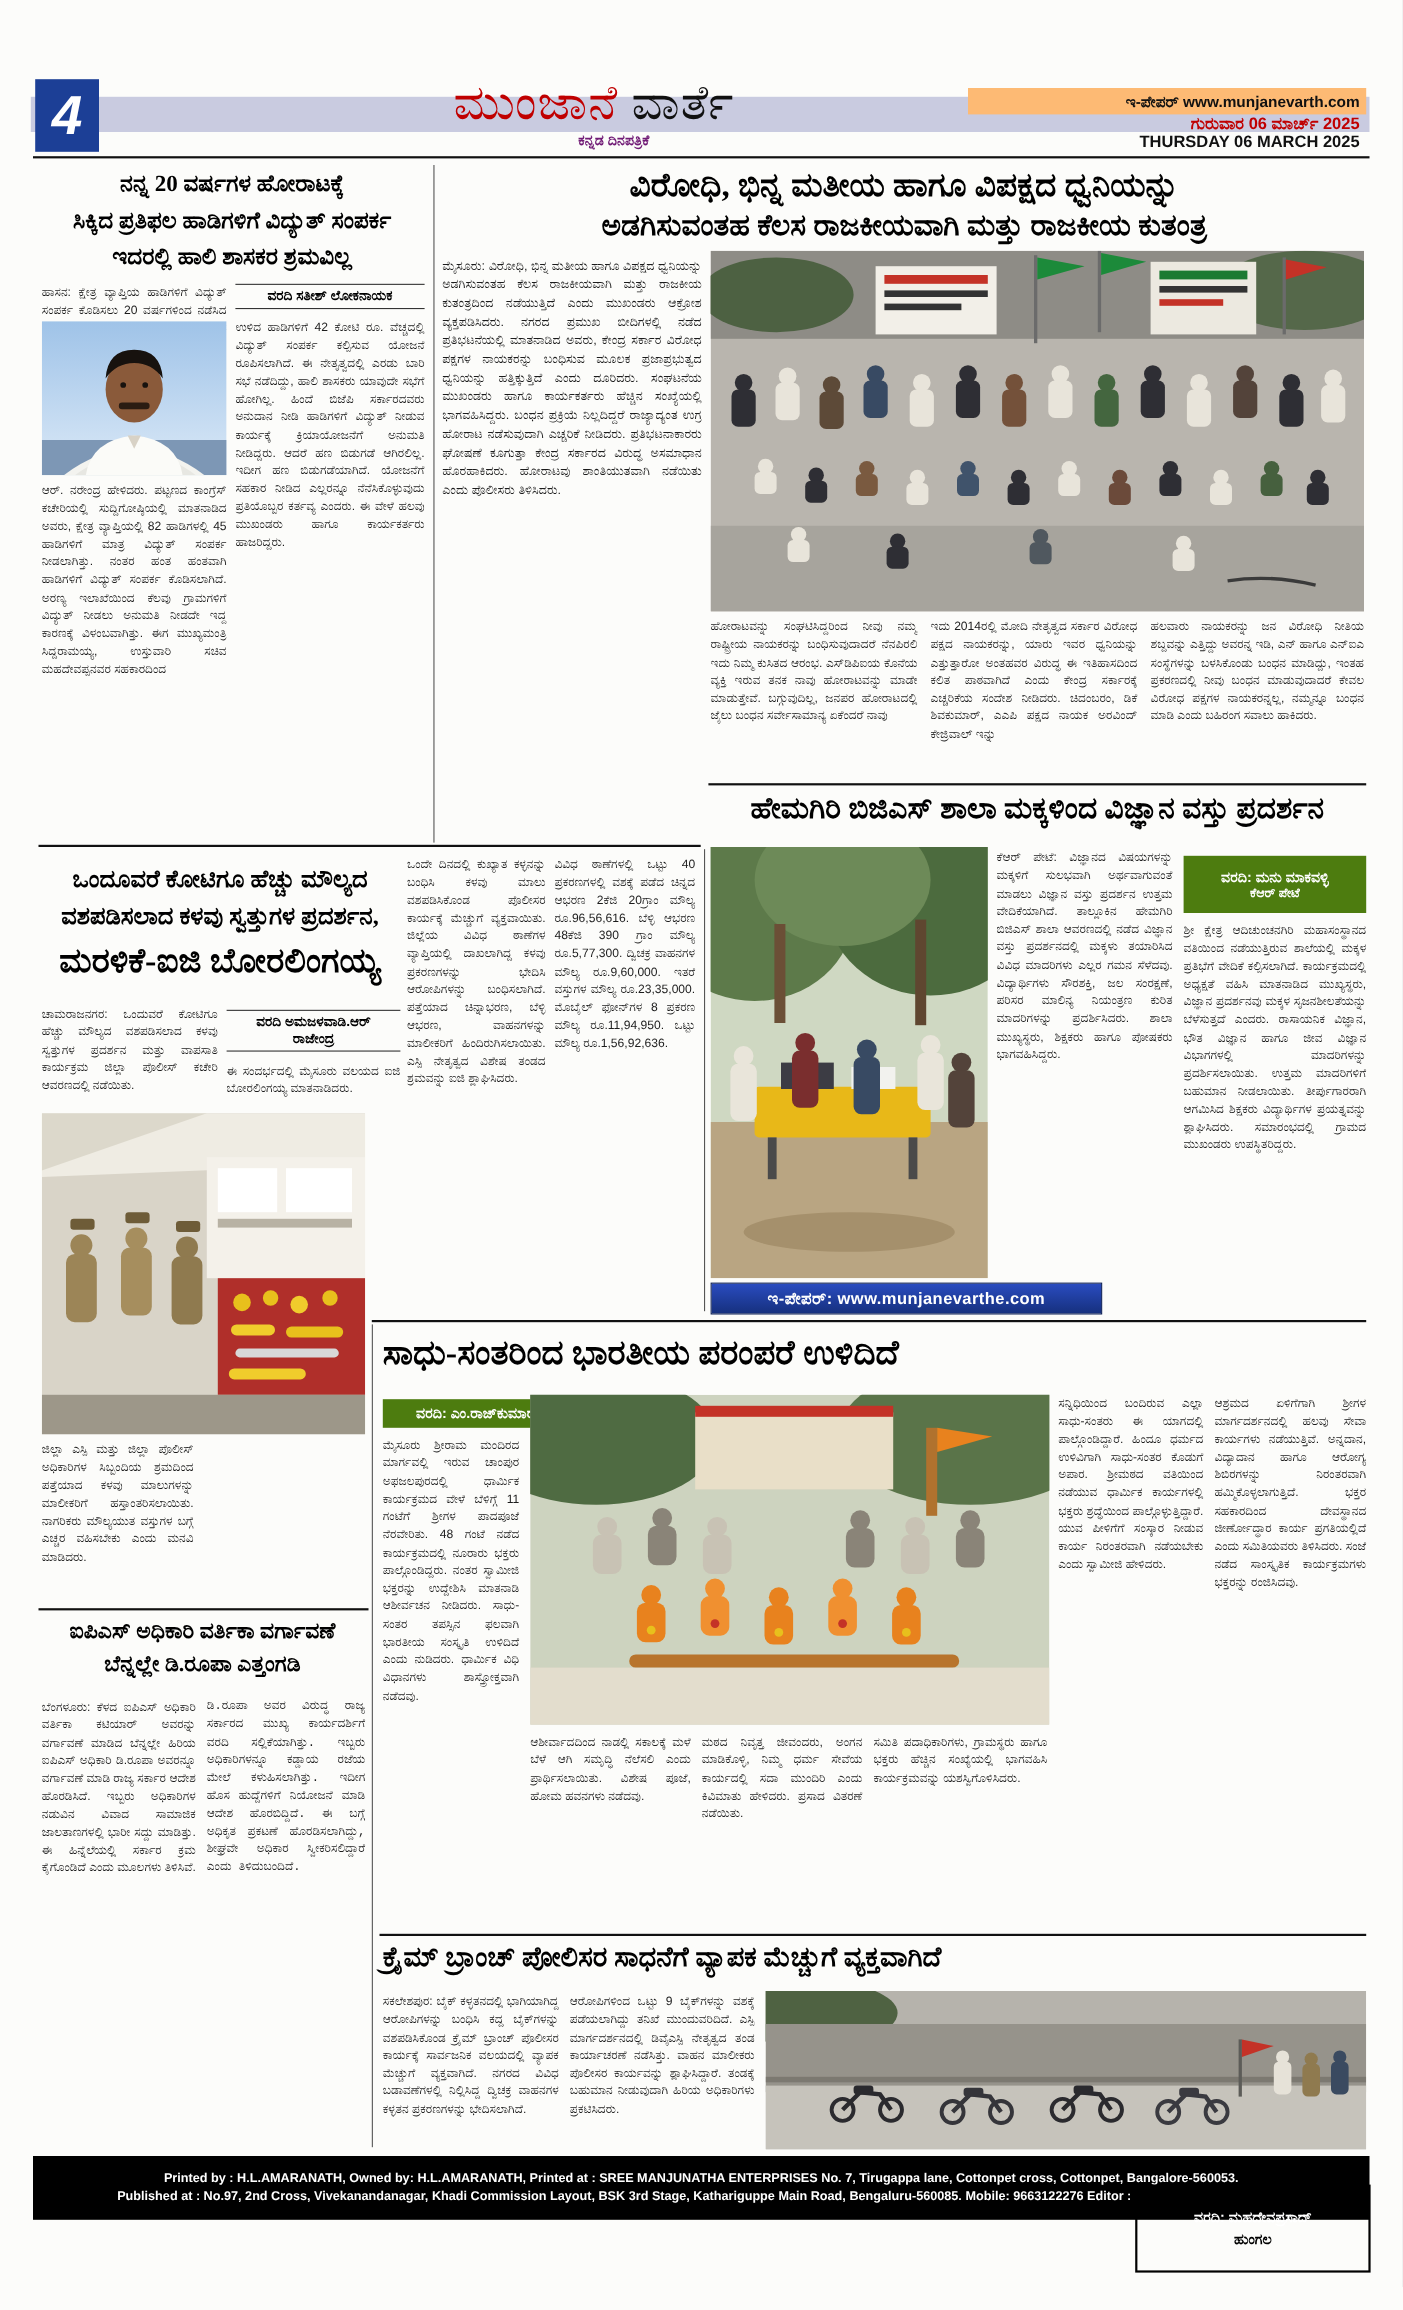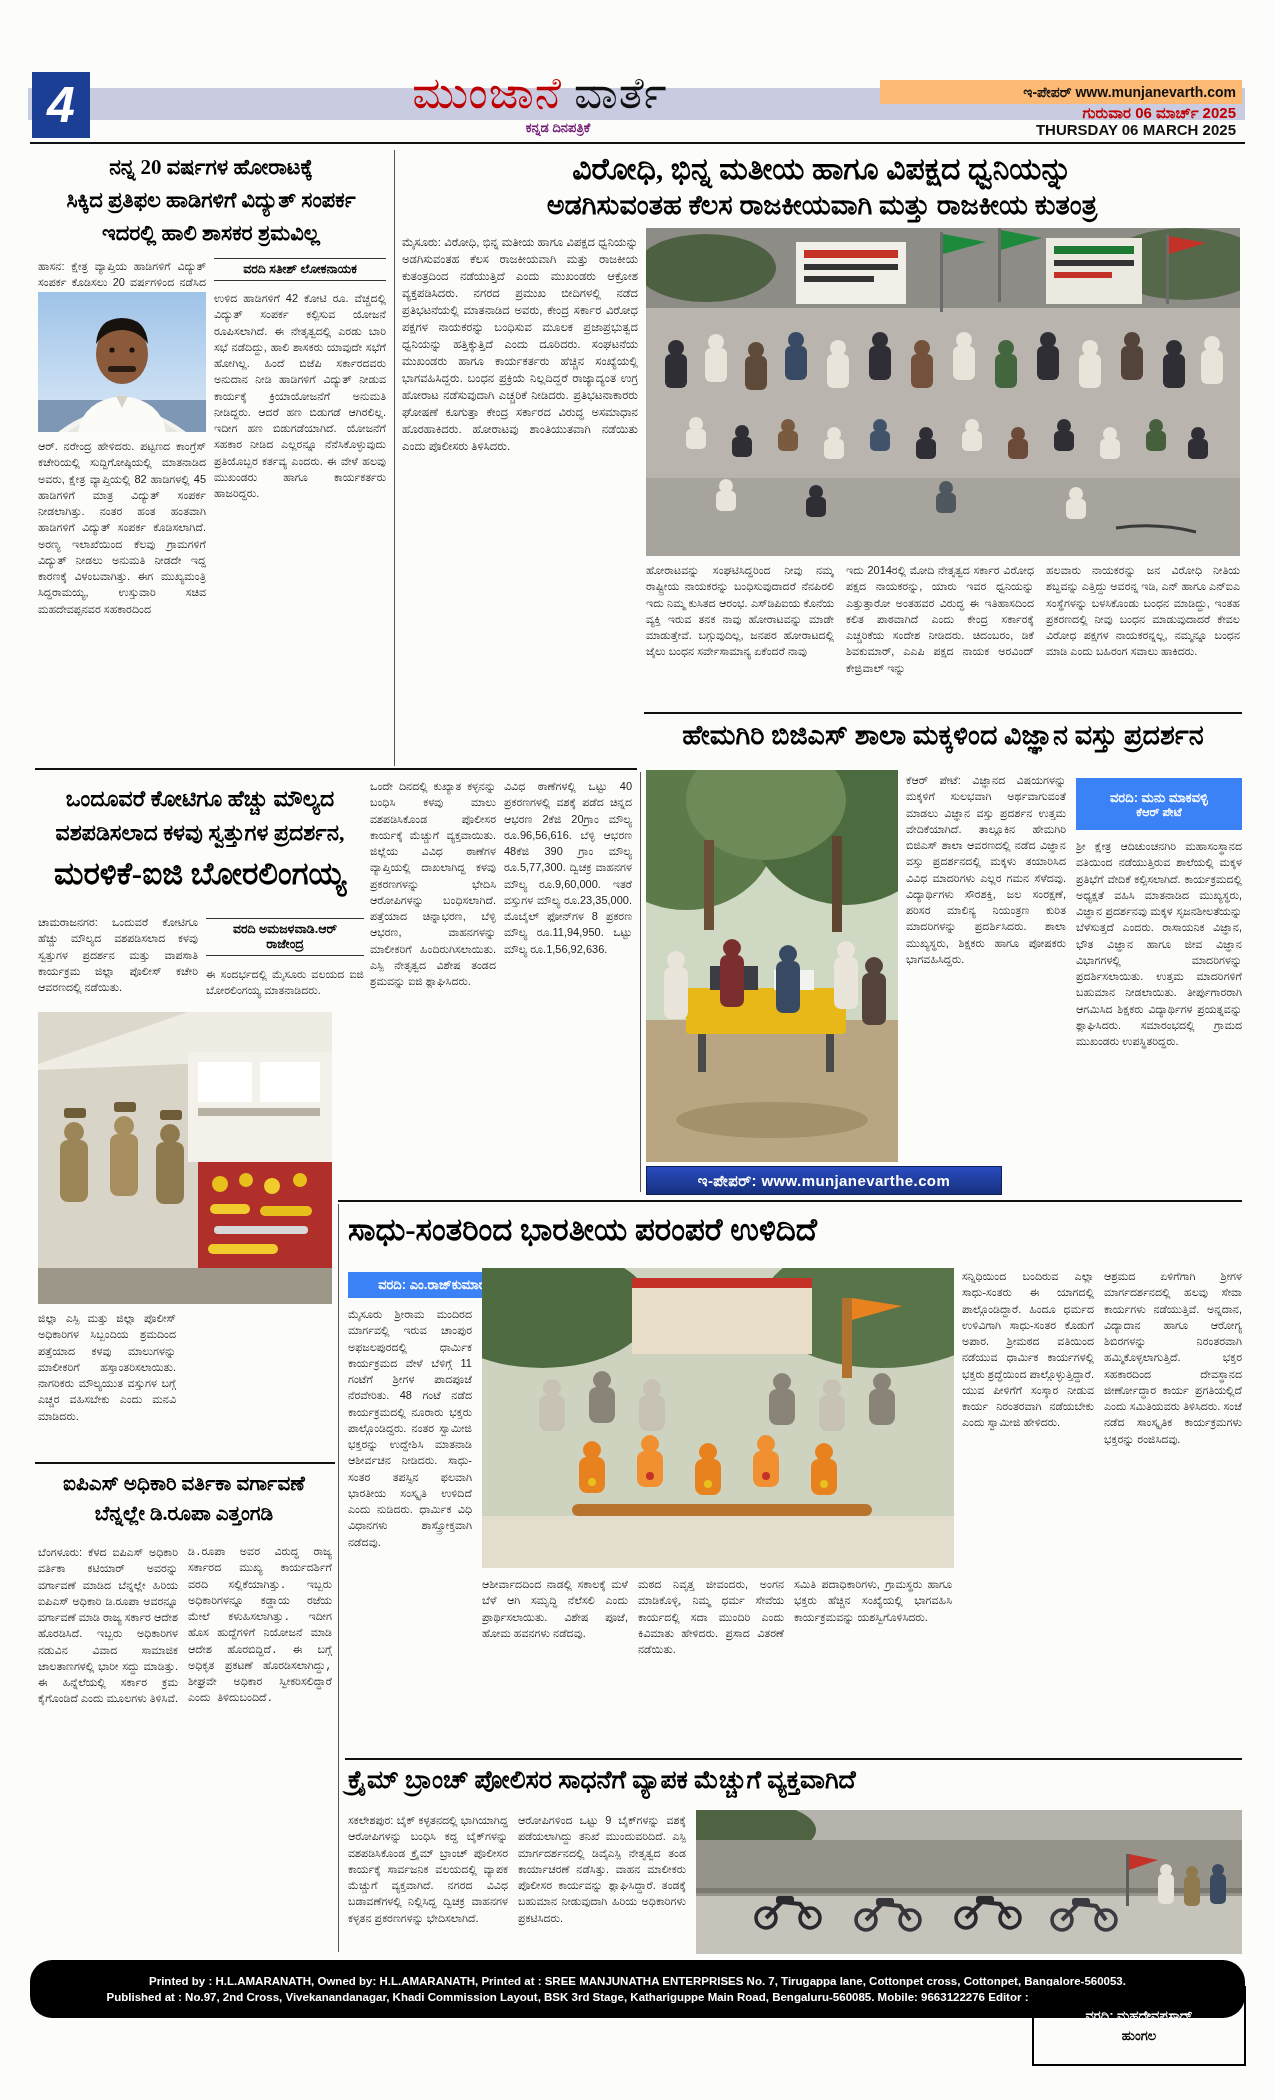--- a/index.html
+++ b/index.html
@@ -4,21 +4,21 @@
 <style>
   html,body{margin:0;padding:0;background:#e8e8e8;}
   .page{position:relative;width:1275px;height:2100px;background:#fcfcfa;margin:0 auto;
         font-family:"Liberation Sans", sans-serif;overflow:hidden;}
   .abs{position:absolute;}
   .body-text{font-size:11px;line-height:1.48;text-align:justify;color:#1c1c1c;overflow:hidden;}
   .headline{font-weight:bold;color:#000;text-align:center;font-family:"Liberation Serif", serif;}
   .h-rule{position:absolute;background:#111;}
   .v-rule{position:absolute;background:#555;width:1px;}
   .byline{font-weight:bold;text-align:center;color:#000;}
-  .byline-black{background:#3b82f6;color:#fff;font-weight:bold;text-align:center;}
+  .byline-black{background:#4d7c0f;color:#fff;font-weight:bold;text-align:center;}
   .photo{position:absolute;display:block;}
   .masthead{font-weight:normal;font-family:"Liberation Serif", serif;letter-spacing:1px;}
 </style>
 </head>
 <body>
 
 <div class="page">
 
   <div class="abs" style="left:28px;top:88px;width:1217px;height:32px;background:#c9cbe0;"></div>
 
@@ -324,21 +324,21 @@
     <use href="#pf-bike" x="270" y="108" stroke="#2a2a2e" fill="#2a2a2e"></use>
     <use href="#pf-bike" x="366" y="110" stroke="#3a3a40" fill="#3a3a40"></use>
     <use href="#pf-p2" x="470" y="60" fill="#e6e2d8"></use>
     <use href="#pf-p2" x="496" y="62" fill="#8f7a4f"></use>
     <use href="#pf-p2" x="522" y="60" fill="#3a4a60"></use>
     <rect x="430" y="44" width="3" height="52" fill="#5c5c58"></rect>
     <path d="M433 44 L462 50 L433 60 Z" fill="#c43227"></path>
   </svg>
 
   <div class="abs" style="left:30px;top:1960px;width:1215px;height:58px;background:#000;color:#fff;
-              display:flex;flex-direction:column;justify-content:center;gap:4px;border-radius:22px;">
+              display:flex;flex-direction:column;justify-content:center;gap:4px;">
     <div style="font-size:11.5px;font-weight:bold;text-align:center;padding:0 30px;">Printed by : H.L.AMARANATH, Owned by: H.L.AMARANATH, Printed at : SREE MANJUNATHA ENTERPRISES No. 7, Tirugappa lane, Cottonpet cross, Cottonpet, Bangalore-560053.</div>
     <div style="font-size:11.5px;font-weight:bold;text-align:center;padding:0 170px 0 30px;">Published at : No.97, 2nd Cross, Vivekanandanagar, Khadi Commission Layout, BSK 3rd Stage, Kathariguppe Main Road, Bengaluru-560085. Mobile: 9663122276 Editor :</div>
   </div>
 
   <div class="abs" style="left:1032px;top:1986px;width:210px;height:76px;border:2px solid #000;background:transparent;
               display:flex;flex-direction:column;align-items:center;justify-content:center;gap:4px;">
     <span style="font-size:13px;font-weight:bold;color:#fff;">ವರದಿ: ಮಹದೇವಪ್ರಸಾದ್</span>
     <span style="font-size:13px;font-weight:bold;color:#000;">ಹುಂಗಲ</span>
   </div>
 

